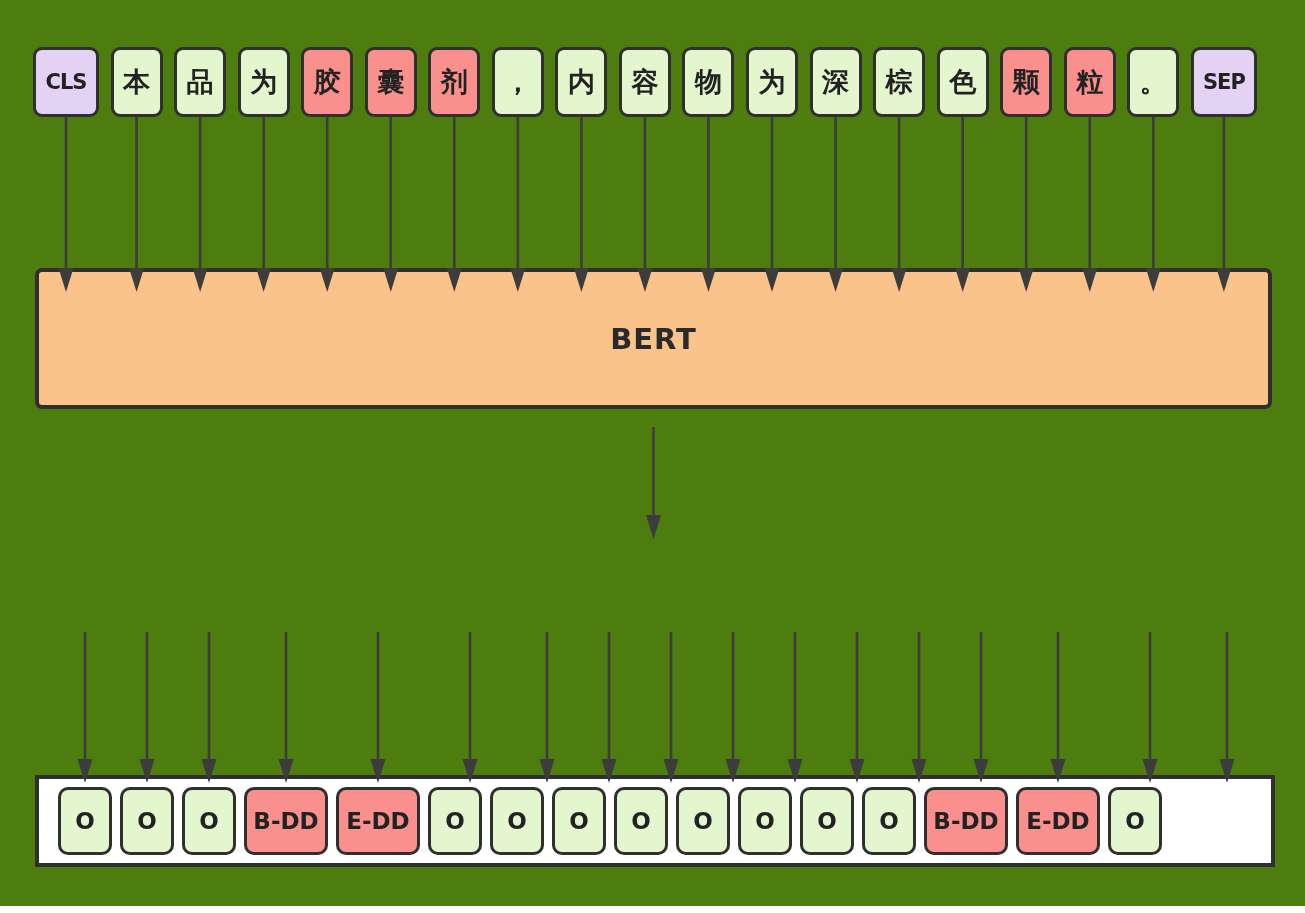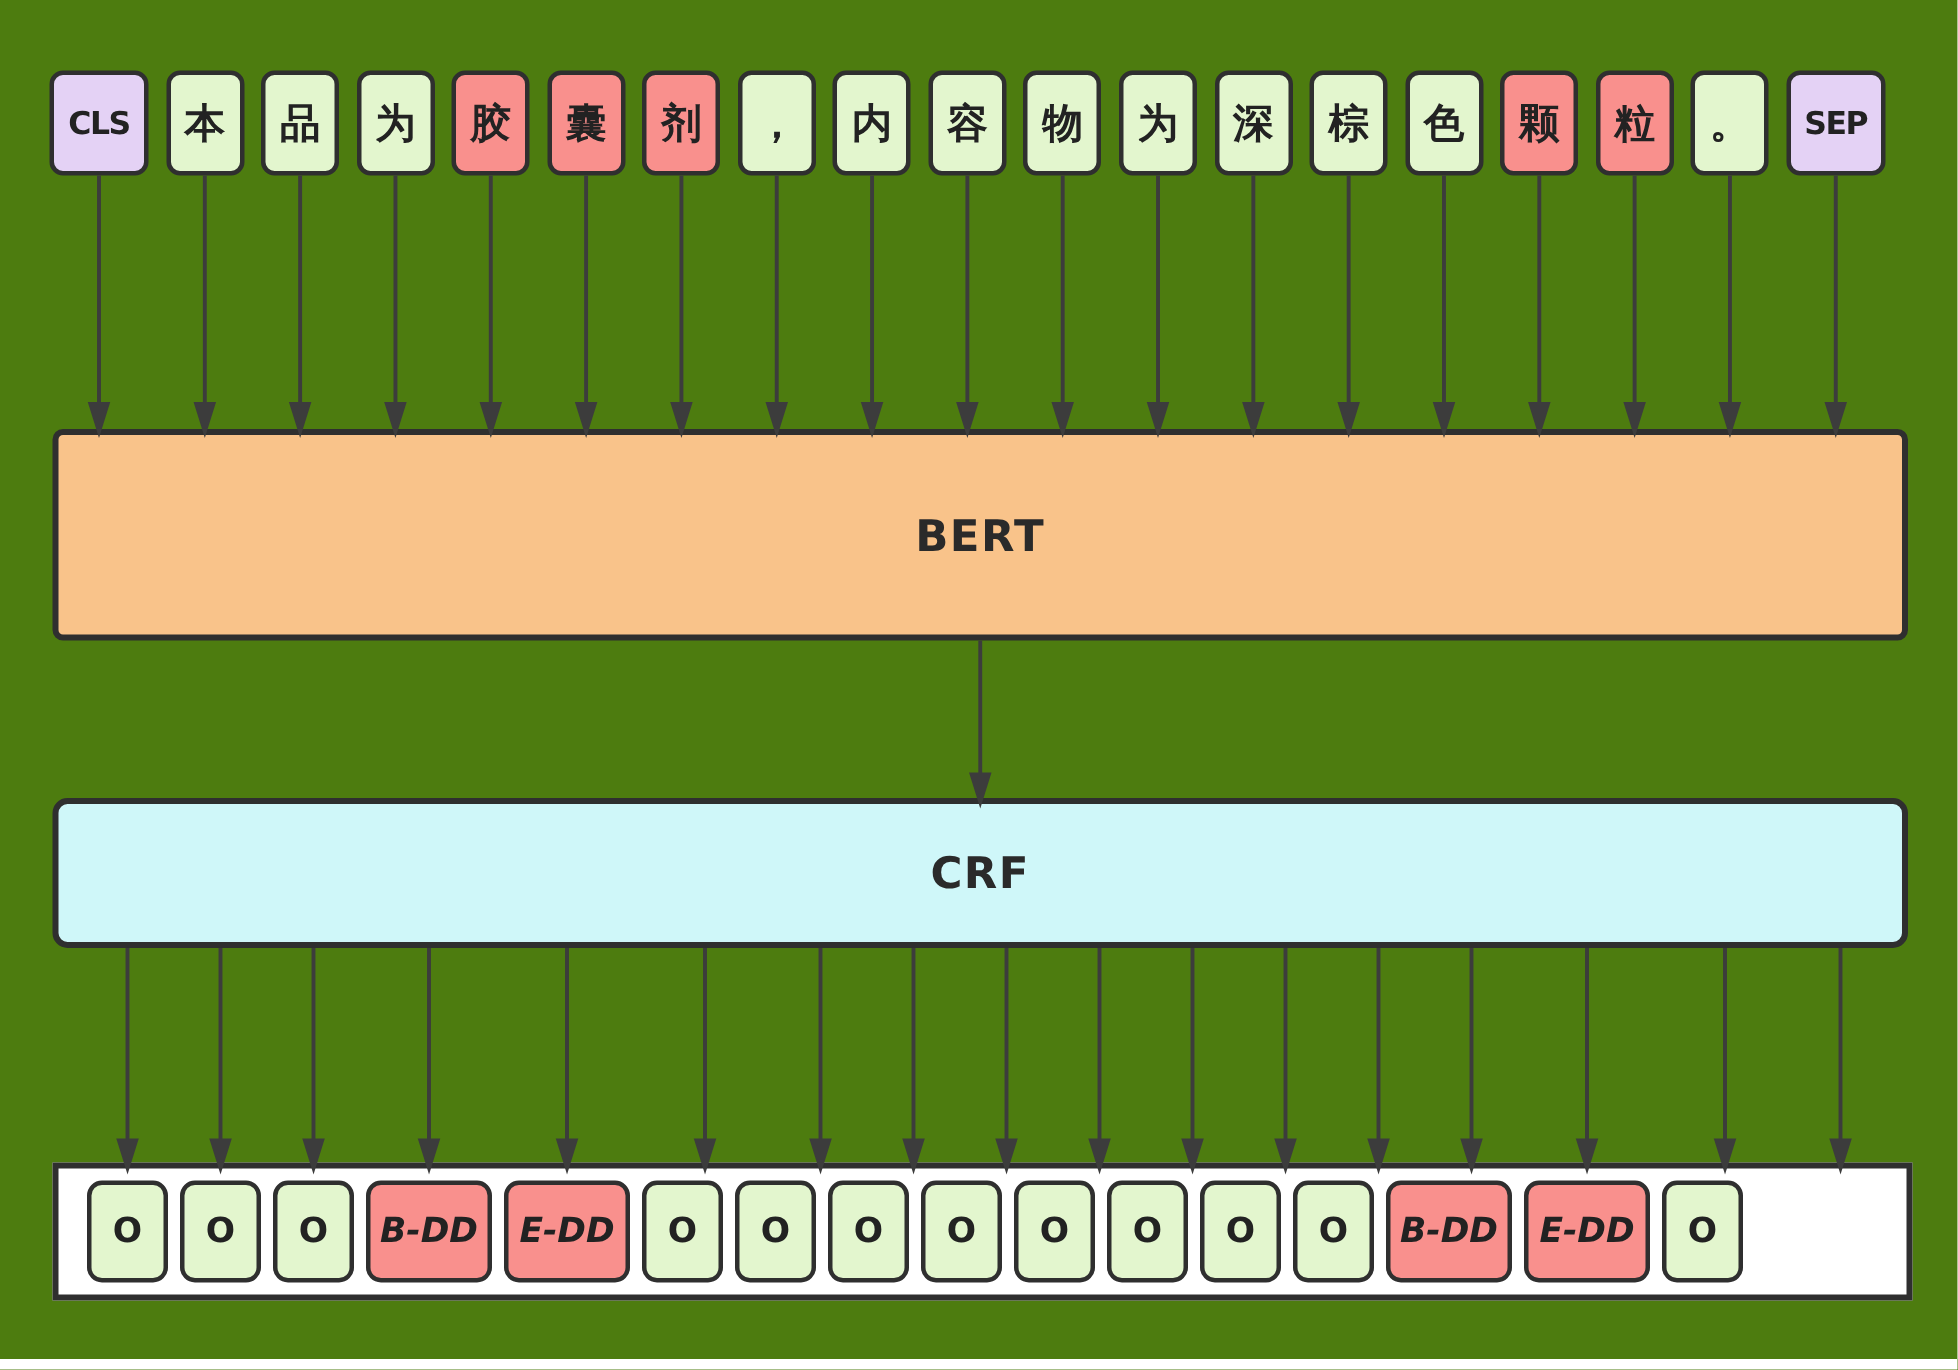--- a/index.html
+++ b/index.html
@@ -23,31 +23,31 @@
   }
   .token{width:52px;height:70px;font-size:27px;background:var(--normal-token,#E3F6CE);}
   .token.special{width:66px;font-size:21px;letter-spacing:-1px;background:var(--special-token,#E4D2F5);}
   .token.entity{background:var(--entity-token,#F9908D);}
   .bigbox{
     position:absolute;left:35px;width:1237px;
     box-sizing:border-box;border:4px solid var(--border,#2f2f2f);border-radius:7px;
     display:flex;align-items:center;justify-content:center;
     font-weight:bold;font-size:29px;color:#2a2a2a;letter-spacing:1px;
   }
-  .bert{top:286px;height:141px;background:var(--bert-fill,#F9C38A);}
+  .bert{top:268px;height:141px;background:var(--bert-fill,#F9C38A);}
   .crf{top:532px;height:100px;background:var(--crf-fill,#CFF7F9);border-radius:10px;}
   .output-box{
     position:absolute;left:35px;top:775px;width:1240px;height:92px;
     box-sizing:border-box;border:4px solid var(--border,#2f2f2f);
     background:#fff;
     display:flex;align-items:center;gap:8px;padding-left:19px;
   }
   .out-label{height:68px;border-radius:10px;font-size:23px;}
   .out-label.o{width:54px;background:var(--normal-token,#E3F6CE);}
-  .out-label.entity{width:84px;background:var(--entity-token,#F9908D);font-style:italic;}
+  .out-label.entity{width:84px;background:var(--entity-token,#F9908D);}
   .arrows-layer{position:absolute;left:0;top:0;pointer-events:none;}
 </style>
 </head>
 <body>
 
 <div class="canvas" style="--special-token: #E4D2F5; --normal-token: #E3F6CE; --entity-token: #F9908D; --bert-fill: #F9C38A; --crf-fill: #CFF7F9; --border: #2F2F2F; --arrow: #3C3C3C;">
 
   <div class="token-row">
       <div class="box token special">CLS</div>
       <div class="box token normal">本</div>
@@ -67,23 +67,20 @@
       <div class="box token entity">颗</div>
       <div class="box token entity">粒</div>
       <div class="box token normal">。</div>
       <div class="box token special">SEP</div>
     </div>
 
   <div class="bigbox bert">
     <span>BERT</span>
   </div>
 
-  <div class="bigbox crf">
-    <span>CRF</span>
-  </div>
 
   <div class="output-box">
       <div class="box out-label o">O</div>
       <div class="box out-label o">O</div>
       <div class="box out-label o">O</div>
       <div class="box out-label entity">B-DD</div>
       <div class="box out-label entity">E-DD</div>
       <div class="box out-label o">O</div>
       <div class="box out-label o">O</div>
       <div class="box out-label o">O</div>

